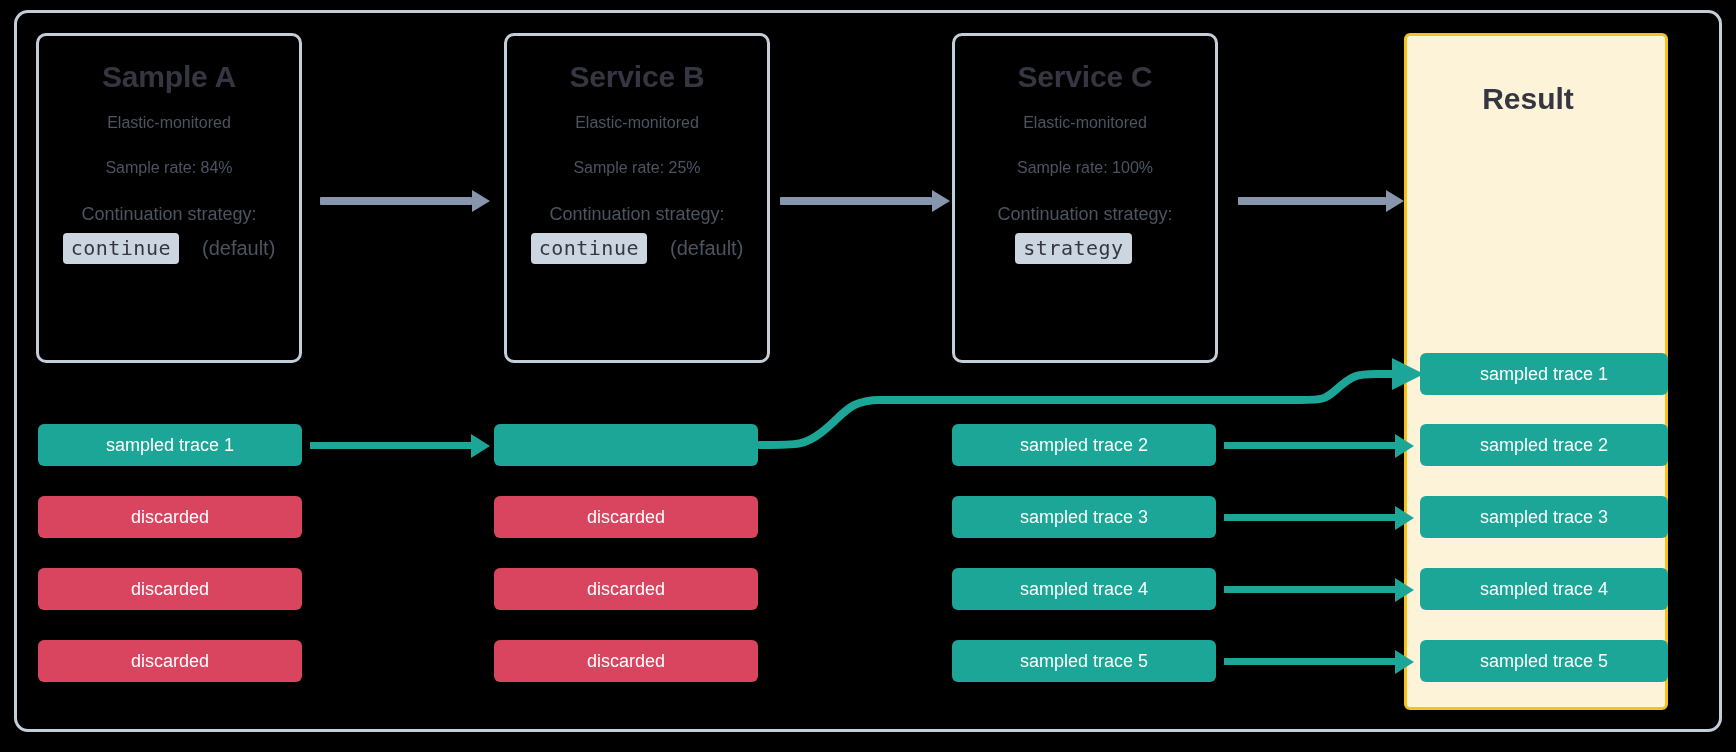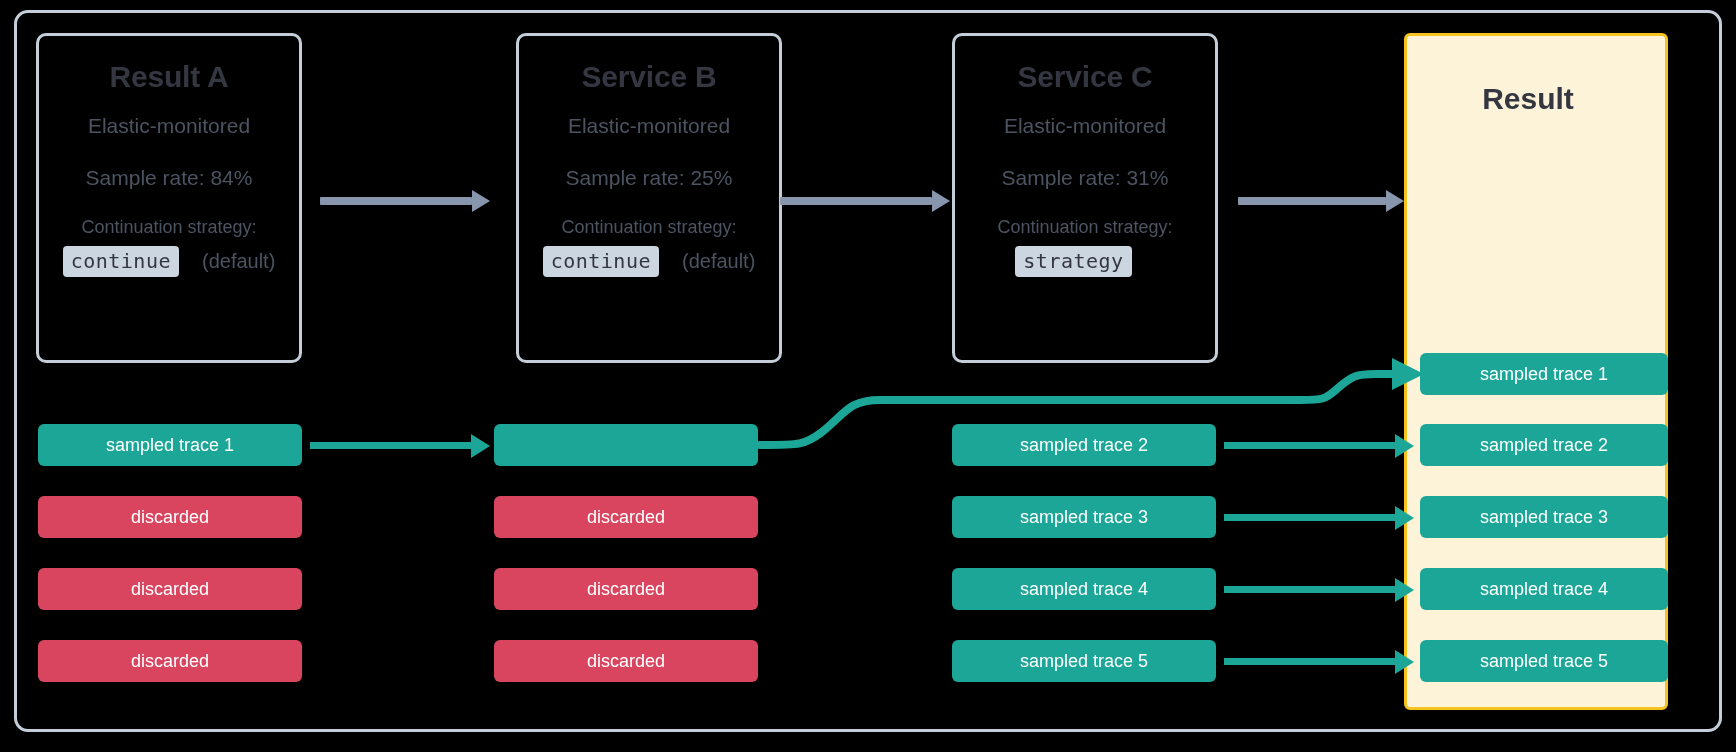--- a/index.html
+++ b/index.html
@@ -43,32 +43,32 @@
     height: 330px;
     border: 3px solid #c3ced9;
     border-radius: 10px;
     box-sizing: border-box;
     display: flex;
     flex-direction: column;
     align-items: center;
     padding-top: 24px;
   }
   .svc-a { left: 36px; }
-  .svc-b { left: 516px; }
+  .svc-b { left: 504px; }
   .svc-c { left: 952px; }
 
   .svc-title {
     font-size: 30px;
     font-weight: bold;
     color: #343741;
     letter-spacing: -0.2px;
     margin-bottom: 18px;
   }
   .svc-line {
-    font-size: 21px;
+    font-size: 16px;
     color: #4c5461;
     margin-bottom: 24px;
     text-align: center;
     line-height: 1.32;
   }
   .svc-strategy-label {
     font-size: 18px;
     color: #4c5461;
     text-align: center;
     line-height: 1.38;
@@ -180,21 +180,21 @@
   }
 </style>
 </head>
 <body>
 
 <div id="diagram">
 
   <div class="outer-frame"></div>
 
   <div class="svc-box svc-a">
-    <div class="svc-title">Result A</div>
+    <div class="svc-title">Sample A</div>
     <div class="svc-line">Elastic-monitored</div>
     <div class="svc-line">Sample rate: 84%</div>
     <div class="svc-strategy-label">Continuation strategy:</div>
     <div class="svc-code-row">
       <code class="kbd">continue</code>
       <span class="default-note">(default)</span>
     </div>
   </div>
 
   <div class="svc-box svc-b">
@@ -204,21 +204,21 @@
     <div class="svc-strategy-label">Continuation strategy:</div>
     <div class="svc-code-row">
       <code class="kbd">continue</code>
       <span class="default-note">(default)</span>
     </div>
   </div>
 
   <div class="svc-box svc-c">
     <div class="svc-title">Service C</div>
     <div class="svc-line">Elastic-monitored</div>
-    <div class="svc-line">Sample rate: 31%</div>
+    <div class="svc-line">Sample rate: 100%</div>
     <div class="svc-strategy-label">Continuation strategy:</div>
     <div class="svc-code-row">
       <code class="kbd">strategy</code>
       <span class="default-note"></span>
     </div>
   </div>
 
   <div class="result-box">
     <div class="result-title">Result</div>
   </div>

